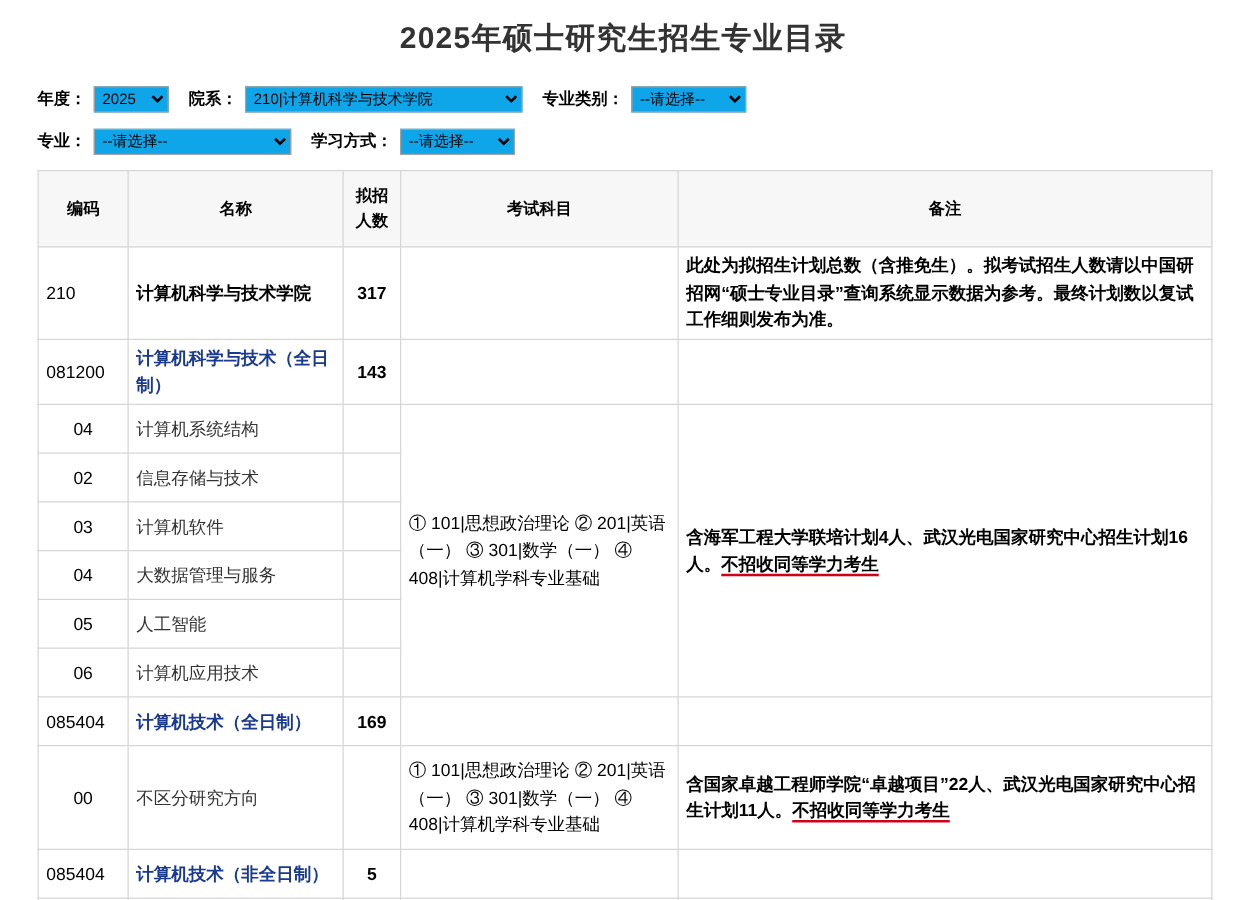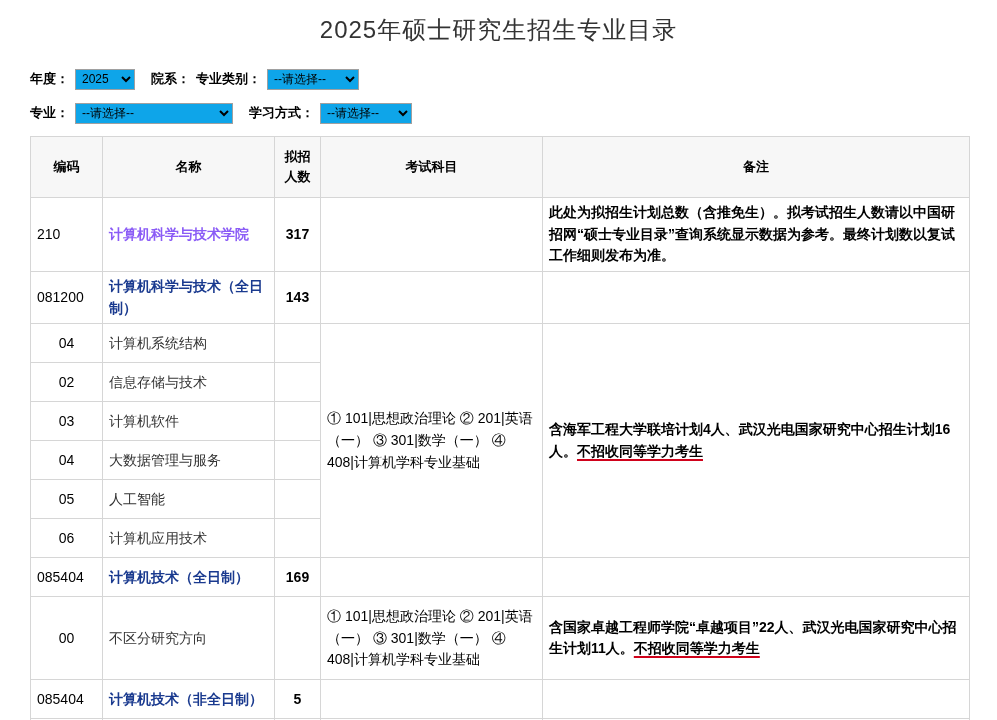--- a/index.html
+++ b/index.html
@@ -17,21 +17,21 @@
   }
   .page {
     position: relative;
     width: 997px;
     height: 720px;
   }
   .title {
     text-align: center;
     font-size: 24px;
     color: #333333;
-    font-weight: normal;
+    font-weight: bold;
     padding-top: 14px;
     letter-spacing: 1px;
   }
   .filters {
     margin: 22px 0 0 30px;
   }
   .filter-row {
     display: flex;
     align-items: center;
     margin-bottom: 12px;
@@ -82,21 +82,21 @@
     height: 52px;
     color: #000;
   }
   .col-code { width: 72px; }
   .col-name { width: 172px; }
   .col-plan { width: 46px; }
   .col-subj { width: 222px; }
   .col-note { width: auto; }
   td.code-major { font-weight: normal; text-align: left; }
   td.name-major { font-weight: bold; color: #1a3a8f; }
-  td.name-dept { font-weight: bold; color: #8b5cf6; }
+  td.name-dept { font-weight: bold; color: #000000; }
   td.plan { text-align: center; font-weight: bold; }
   td.note-bold {
     font-weight: bold;
     line-height: 1.9;
   }
   td.subject {
     line-height: 1.9;
     font-size: 12.5px;
   }
   td.dir-name {
@@ -121,20 +121,23 @@
 
   <div class="title">2025年硕士研究生招生专业目录</div>
 
   <div class="filters">
     <div class="filter-row">
       <span class="filter-label">年度：</span>
       <select class="sel sel-year">
         <option>2025</option>
       </select>
       <span class="filter-label">院系：</span>
+      <select class="sel sel-dept">
+        <option>210|计算机科学与技术学院</option>
+      </select>
       <span class="filter-label">专业类别：</span>
       <select class="sel sel-type">
         <option>--请选择--</option>
       </select>
     </div>
     <div class="filter-row">
       <span class="filter-label">专业：</span>
       <select class="sel sel-major">
         <option>--请选择--</option>
       </select>

